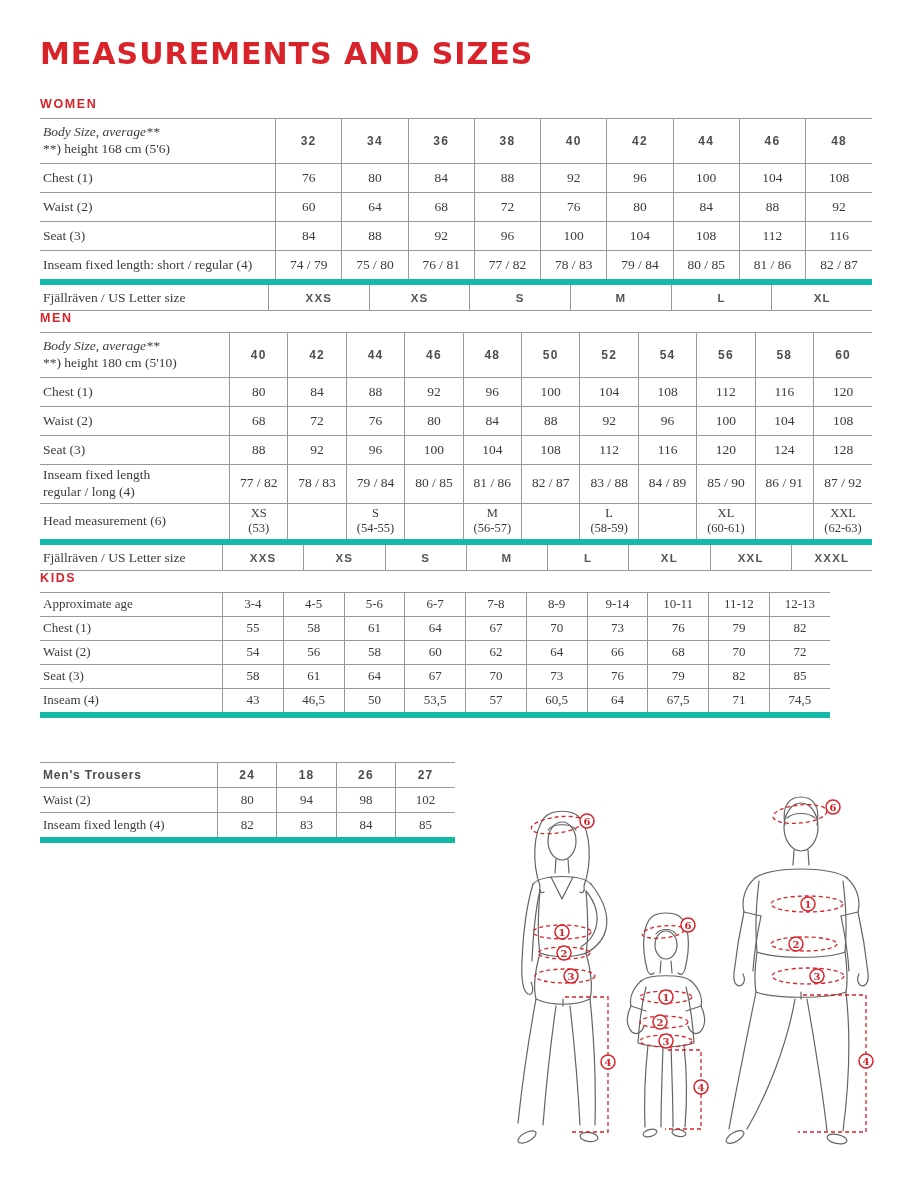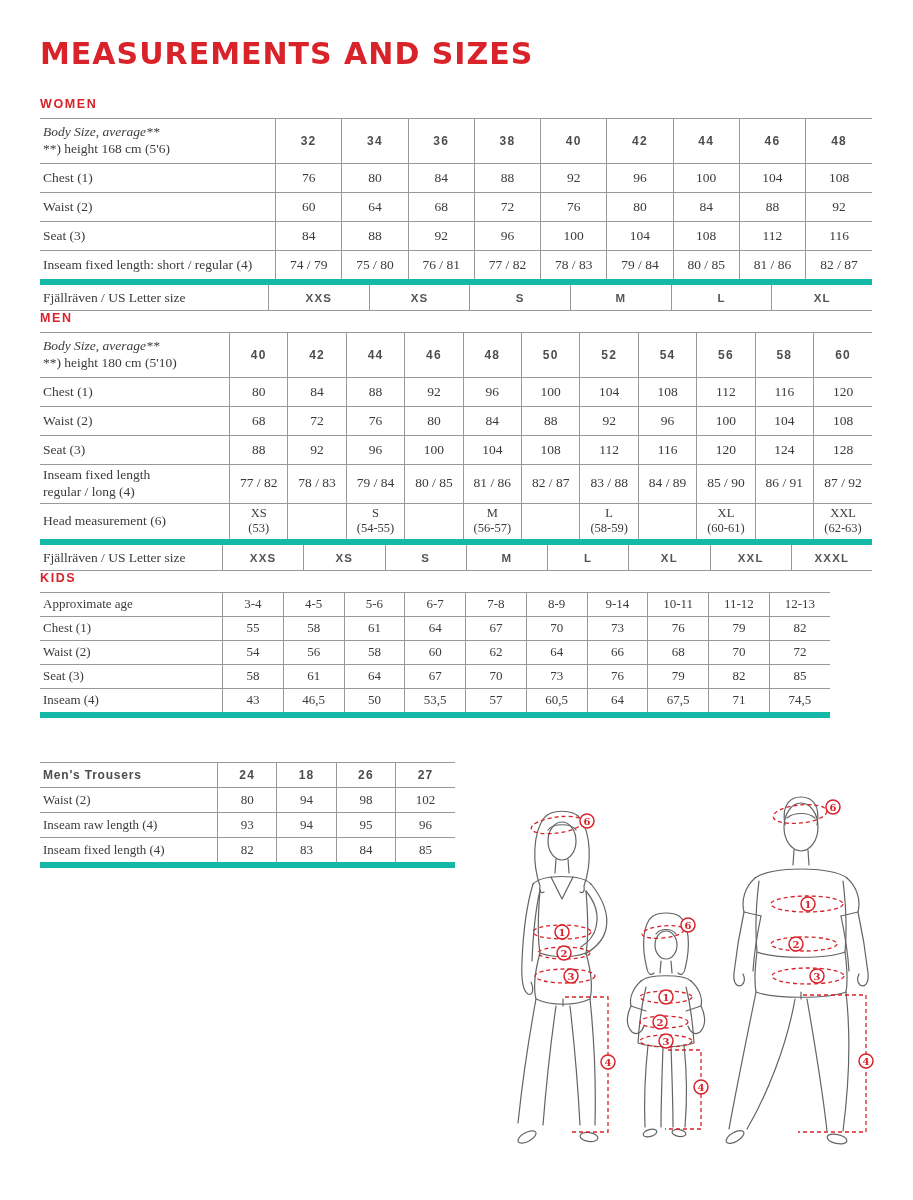--- a/index.html
+++ b/index.html
@@ -319,27 +319,20 @@
               <td class="num">27</td>
             </tr>
             <tr>
               <td class="lbl">Waist (2)</td>
               <td class="val">80</td>
               <td class="val">94</td>
               <td class="val">98</td>
               <td class="val">102</td>
             </tr>
             <tr>
-              <td class="lbl">Inseam raw length (4)</td>
-              <td class="val">93</td>
-              <td class="val">94</td>
-              <td class="val">95</td>
-              <td class="val">96</td>
-            </tr>
-            <tr>
               <td class="lbl">Inseam fixed length (4)</td>
               <td class="val">82</td>
               <td class="val">83</td>
               <td class="val">84</td>
               <td class="val">85</td>
             </tr>
           </tbody>
         </table>
       </div>
   </section>

